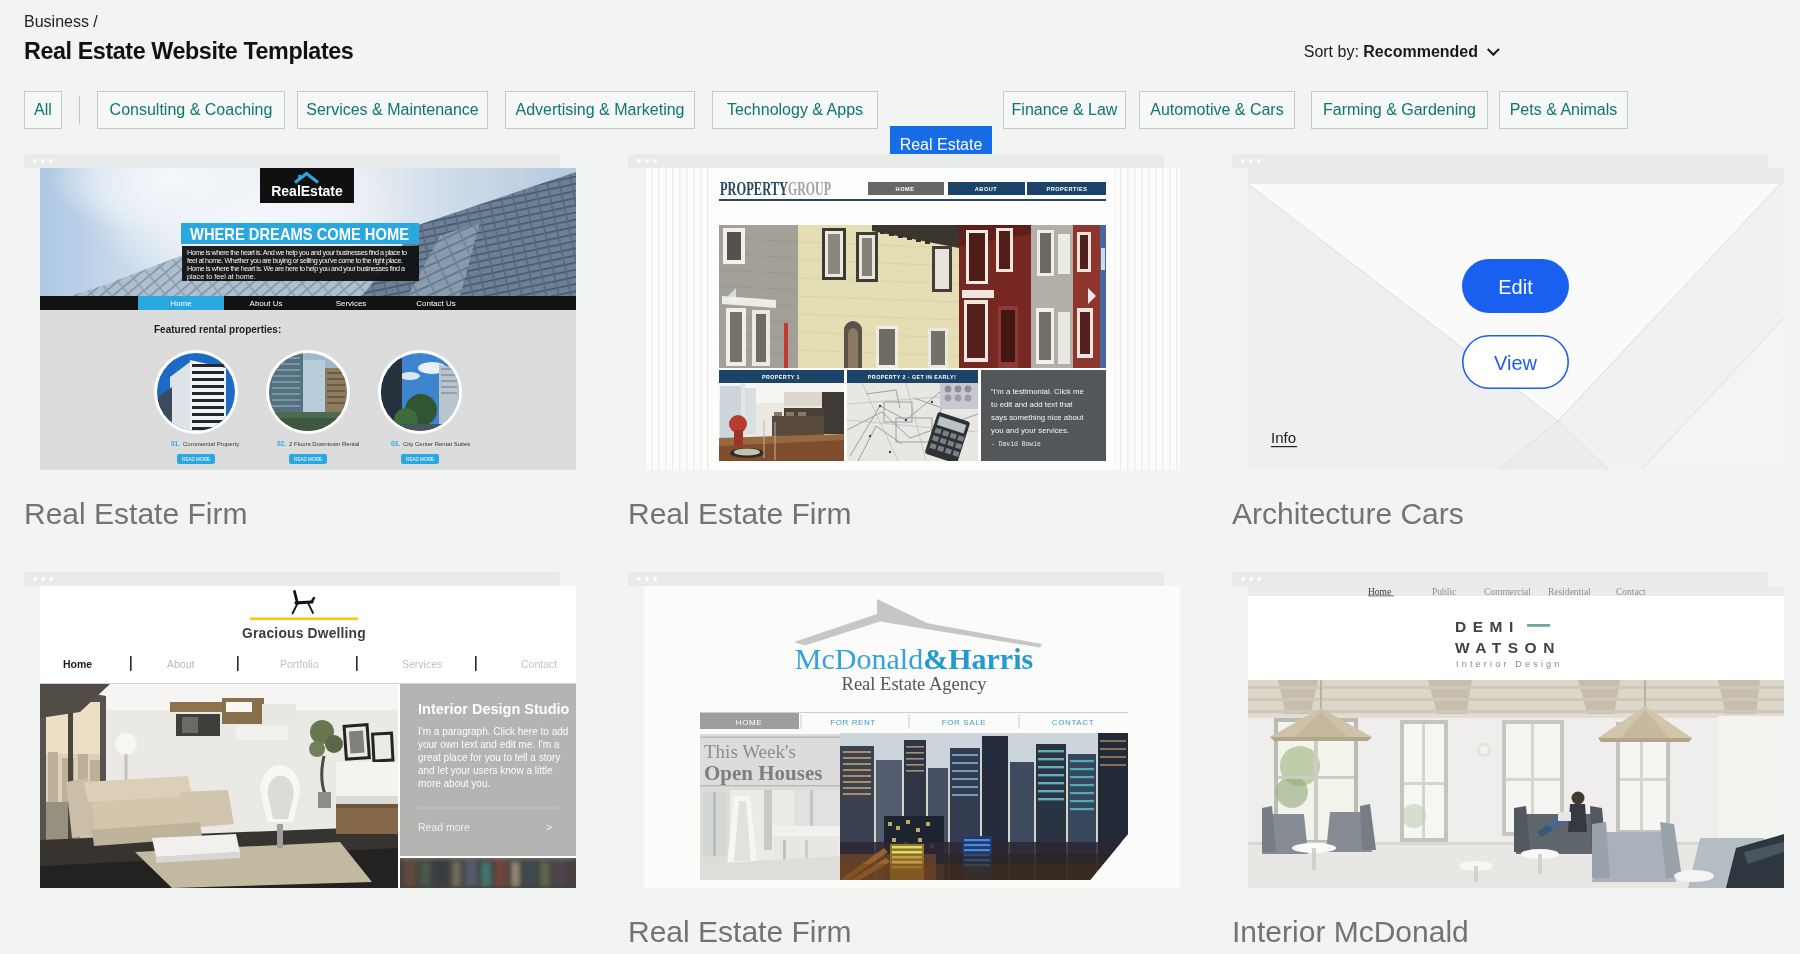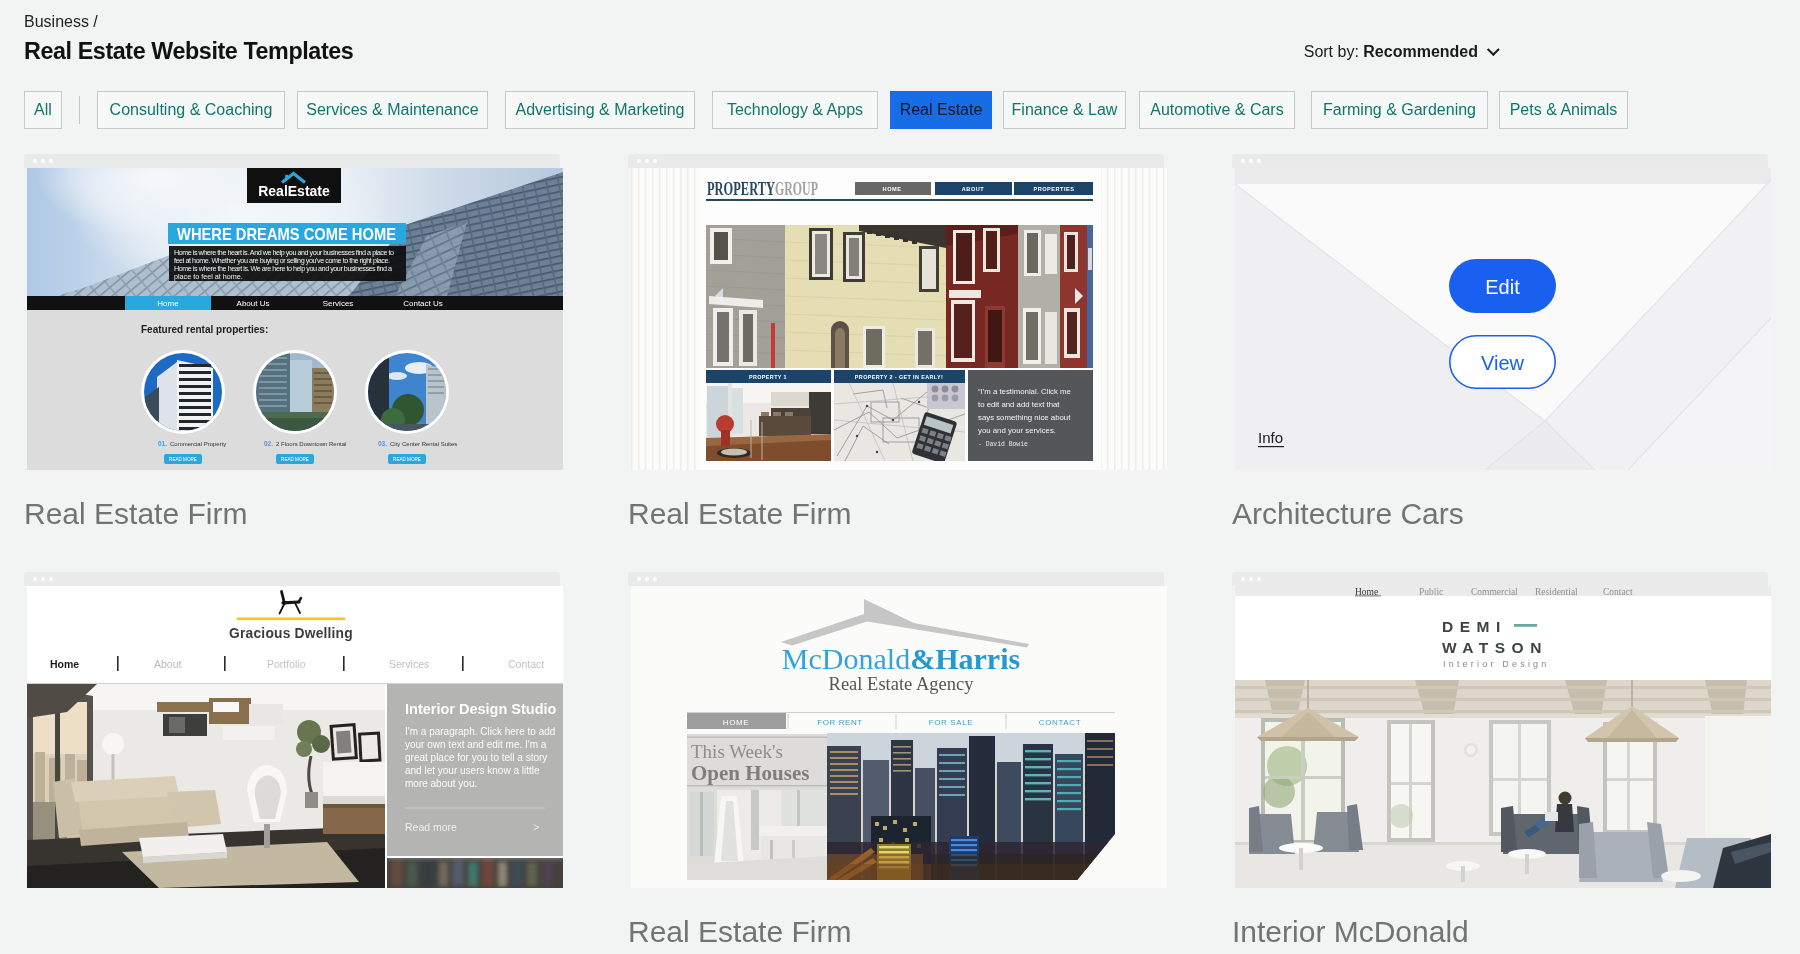--- a/index.html
+++ b/index.html
@@ -6,26 +6,26 @@
 html,body { width:1800px; height:954px; overflow:hidden; background:#f2f3f3; font-family:"Liberation Sans", sans-serif; }
 .abs { position:absolute; }
 #stage { position:relative; width:1528px; height:954px; }
 .crumb { left:24px; top:13px; font-size:16px; color:#222; }
 h1.title { left:24px; top:38px; font-size:23.3px; font-weight:bold; color:#111; letter-spacing:-0.4px; }
 .sortby { top:43px; right:33px; font-size:16px; color:#1a1a1a; }
 .sortby b { font-weight:bold; }
 .chev { display:inline-block; width:9px; height:9px; border-right:2px solid #1a1a1a; border-bottom:2px solid #1a1a1a; transform:rotate(45deg) translateY(-4px); margin-left:8px; }
 .chips { left:24px; top:91px; height:38px; }
 .chip { position:absolute; top:0; height:38px; border:1px solid #c6c8c9; background:#f6f7f7; color:#0f766e; font-size:16px; display:flex; align-items:center; justify-content:center; white-space:nowrap; }
-.chip.sel { background:#176de5; border-color:#176de5; color:#0f172a; }
+.chip.sel { background:#176de5; border-color:#176de5; color:#ffffff;margin-top:35px; }
 .divider { position:absolute; left:55px; top:5px; width:1px; height:28px; background:#c4c6c7; }
 .card { position:absolute; width:536px; }
 .chrome { position:absolute; left:0; top:0; width:536px; height:14px; background:#e9eaea; border-radius:3px 3px 0 0; }
 .chrome i { position:absolute; top:5px; width:4px; height:4px; border-radius:50%; background:#fcfdfd; }
-.thumb { position:absolute; left:3px; top:14px; width:536px; height:302px; overflow:hidden; background:#1d4ed8; }
+.thumb { position:absolute; left:16px; top:14px; width:536px; height:302px; overflow:hidden; background:#1d4ed8; }
 .cardlabel { position:absolute; left:0; font-size:30px; color:#737373; }
 </style>
 </head>
 <body>
 <div id="stage">
   <div class="abs crumb">Business /</div>
   <h1 class="abs title">Real Estate Website Templates</h1>
   <div class="abs sortby">Sort by: <b>Recommended</b><span class="chev"></span></div>
 
   <div class="abs chips">

